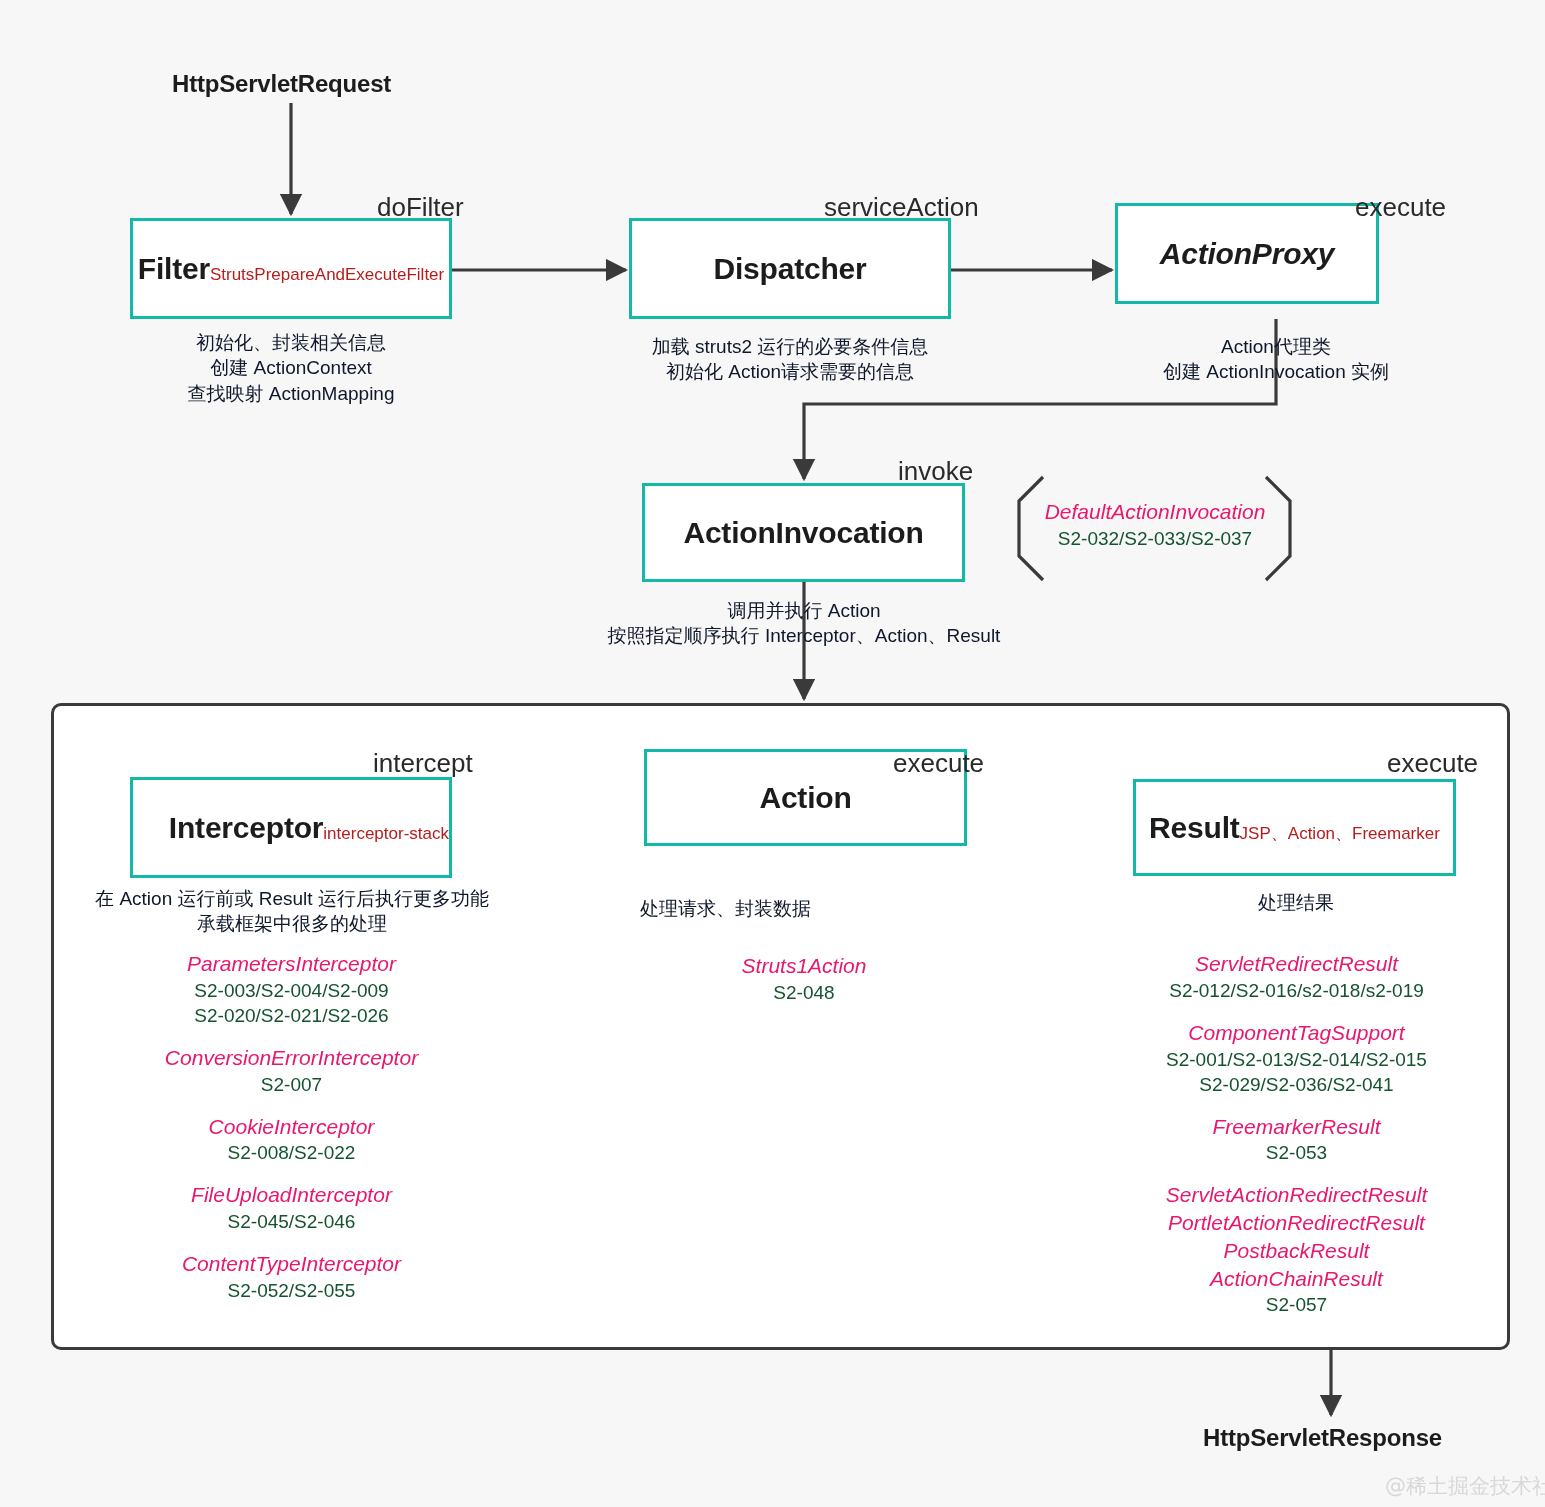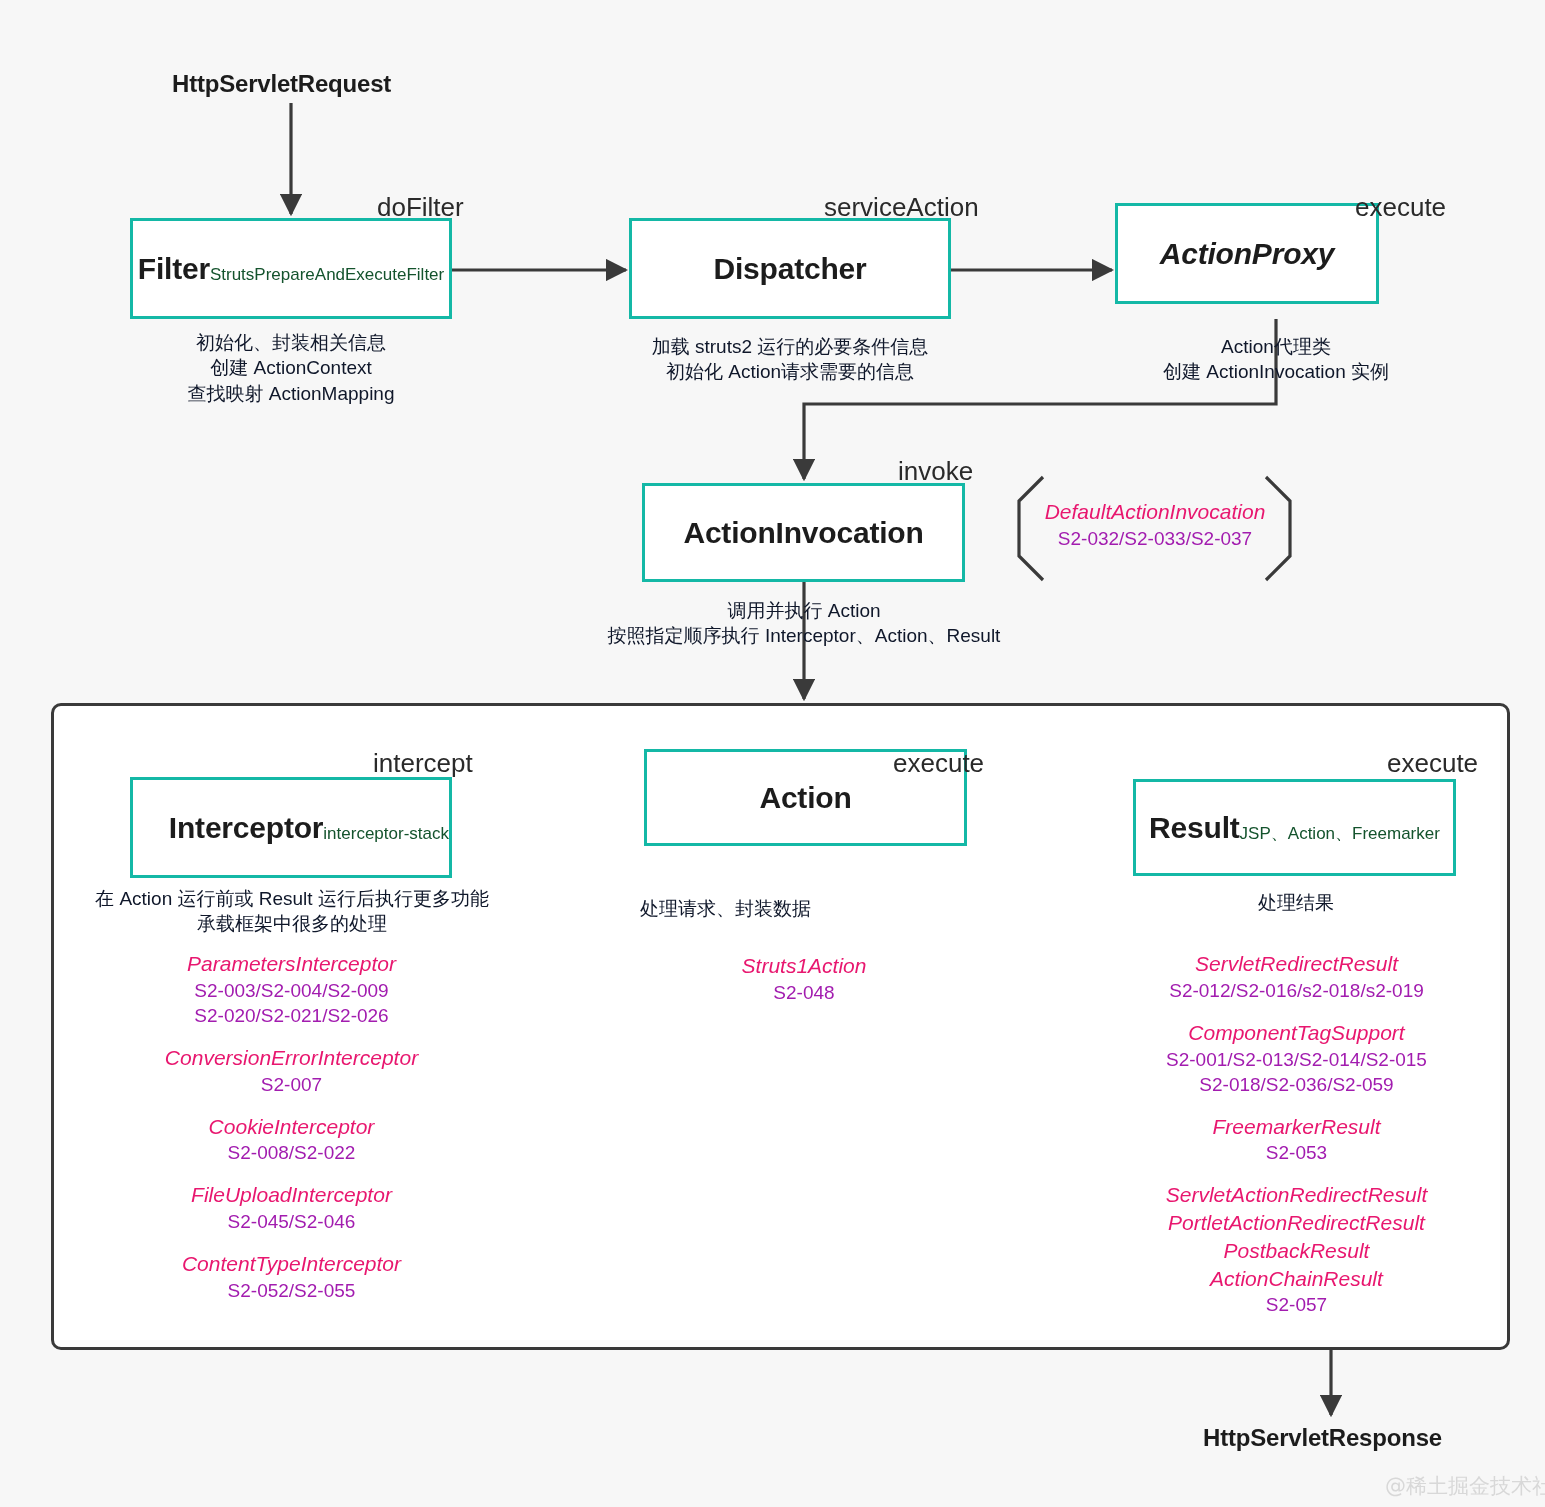--- a/index.html
+++ b/index.html
@@ -20,42 +20,42 @@
     box-sizing:border-box;
     display:flex;
     align-items:center;justify-content:center;
     z-index:5;
   }
   .node .title{
     font-size:30px;font-weight:700;color:#1c1c1c;line-height:1.05;
     letter-spacing:-0.2px;
   }
   .node .sub{
-    font-size:17px;color:#14532d;line-height:1.2;margin-top:14px;white-space:nowrap;
+    font-size:17px;color:#b91c1c;line-height:1.2;margin-top:14px;white-space:nowrap;
   }
 
   .edge-label{
     position:absolute;font-size:26px;color:#2a2a2a;z-index:6;white-space:nowrap;
   }
   .cap{
     position:absolute;font-size:24px;font-weight:700;color:#1c1c1c;
     z-index:6;white-space:nowrap;letter-spacing:-0.2px;
   }
   .note{
     position:absolute;font-size:19px;color:#0f172a;line-height:1.34;
     text-align:center;z-index:6;white-space:nowrap;
   }
 
   .bracket-group{position:absolute;z-index:6;}
   .bracket-inner{position:relative;text-align:center;}
   .cls{
     color:#e8176f;font-size:21px;line-height:1.32;white-space:nowrap;font-style:italic;
   }
   .cve{
-    color:#a21caf;font-size:19px;line-height:1.32;white-space:nowrap;
+    color:#14532d;font-size:19px;line-height:1.32;white-space:nowrap;
   }
   .gap{height:16px;}
 
   .outer-box{
     position:absolute;
     border:3px solid #3a3a3a;
     border-radius:10px;
     box-sizing:border-box;
     background:#ffffff;
     z-index:1;
@@ -223,21 +223,21 @@
     <div>处理结果</div>
   </div>
 
   <div class="bracket-group" style="left:1112px;top:950px;width:369px;">
     <div class="bracket-inner">
       <div class="cls">ServletRedirectResult</div>
       <div class="cve">S2-012/S2-016/s2-018/s2-019</div>
       <div class="gap"></div>
       <div class="cls">ComponentTagSupport</div>
       <div class="cve">S2-001/S2-013/S2-014/S2-015</div>
-      <div class="cve">S2-018/S2-036/S2-059</div>
+      <div class="cve">S2-029/S2-036/S2-041</div>
       <div class="gap"></div>
       <div class="cls">FreemarkerResult</div>
       <div class="cve">S2-053</div>
       <div class="gap"></div>
       <div class="cls">ServletActionRedirectResult</div>
       <div class="cls">PortletActionRedirectResult</div>
       <div class="cls">PostbackResult</div>
       <div class="cls">ActionChainResult</div>
       <div class="cve">S2-057</div>
     </div>

